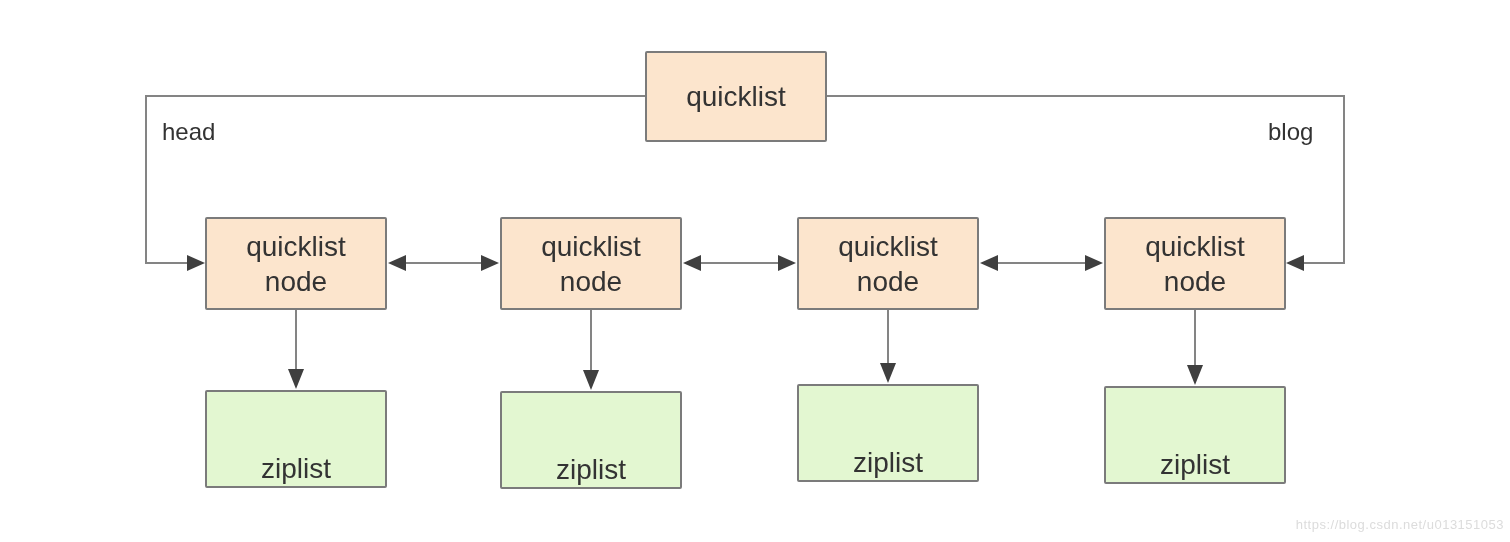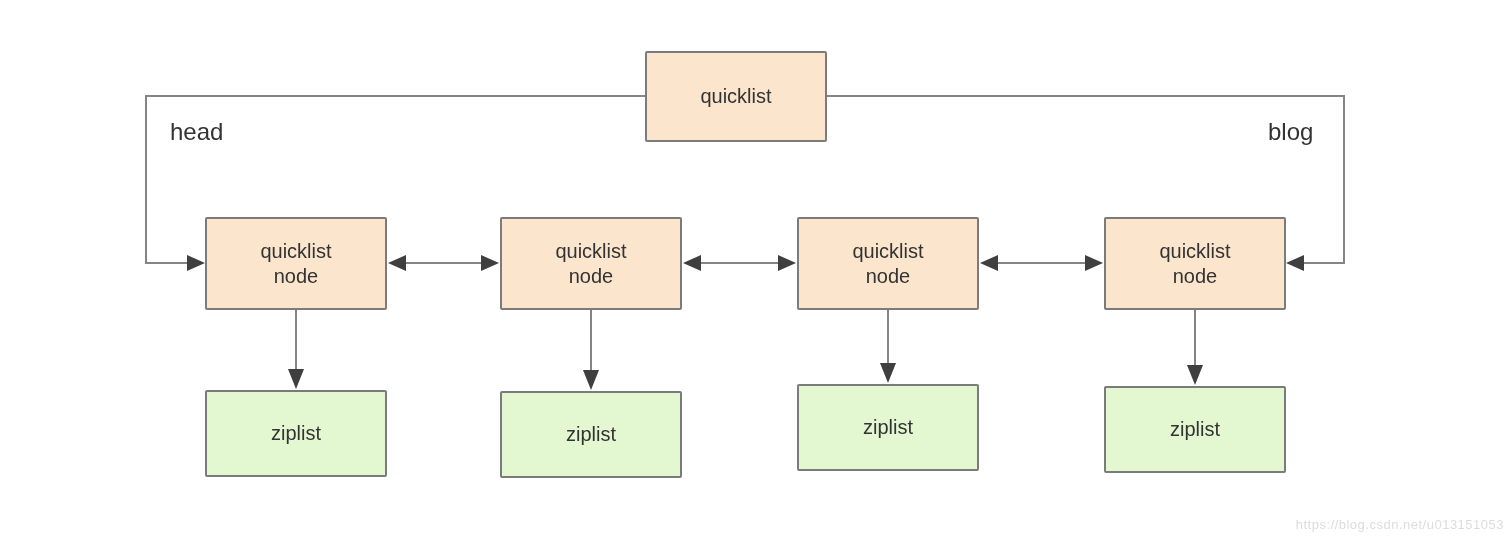--- a/index.html
+++ b/index.html
@@ -18,36 +18,37 @@
   }
   .box {
     position: absolute;
     box-sizing: border-box;
     display: flex;
     flex-direction: column;
     align-items: center;
     justify-content: center;
     border: 2px solid #7b7b7b;
     border-radius: 2px;
-    font-size: 20px;
+    font-size: 28px;
     color: #333333;
     line-height: 1.25;
     text-align: center;
   }
   .root-box {
     width: 182px; height: 91px;
     background: #fce5cd;
   }
   .node-box {
     width: 182px; height: 93px;
     background: #fce5cd;
   }
   .ziplist-box {
-    width: 182px; height: 87px;
+    width: 182px; height: 98px;
     background: #e3f7d1;
+    justify-content: flex-end;
   }
   .pointer-label {
     position: absolute;
     font-size: 24px;
     color: #333333;
   }
   .watermark {
     position: absolute;
     right: 6px;
     bottom: 10px;
@@ -111,21 +112,21 @@
     <g>
       <line class="conn" x1="1195" y1="310" x2="1195" y2="366"></line>
       <polygon class="arrowhead" points="1195,385 1187,365 1203,365"></polygon>
     </g>
   </svg>
 
   <div class="box root-box" style="left:645px; top:51px;">
     <span>quicklist</span>
   </div>
 
-  <div class="pointer-label" style="left:170px; top:118px;text-align:right;">head</div>
+  <div class="pointer-label" style="left:162px; top:118px;text-align:right;">head</div>
   <div class="pointer-label" style="left:1268px; top:118px;">blog</div>
 
   <div class="box node-box" style="left:205px; top:217px;">
     <span>quicklist</span>
     <span>node</span>
   </div>
   <div class="box node-box" style="left:500px; top:217px;">
     <span>quicklist</span>
     <span>node</span>
   </div>

